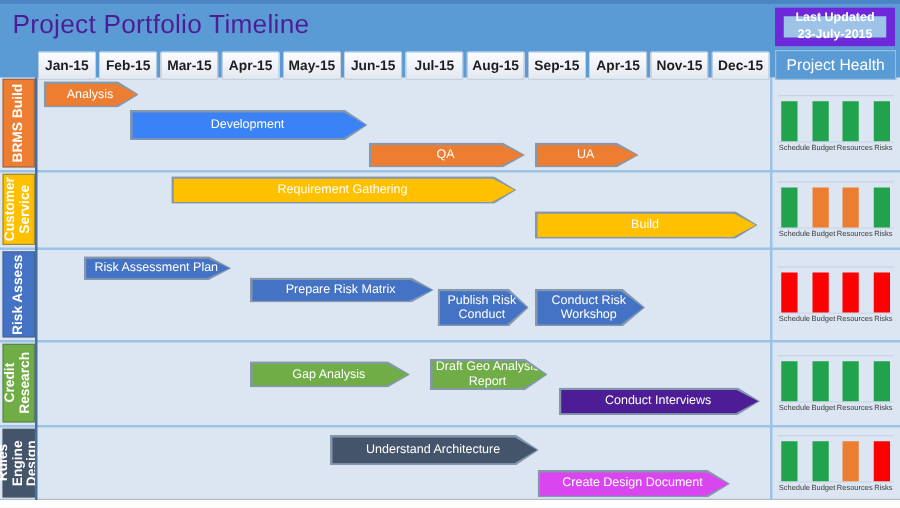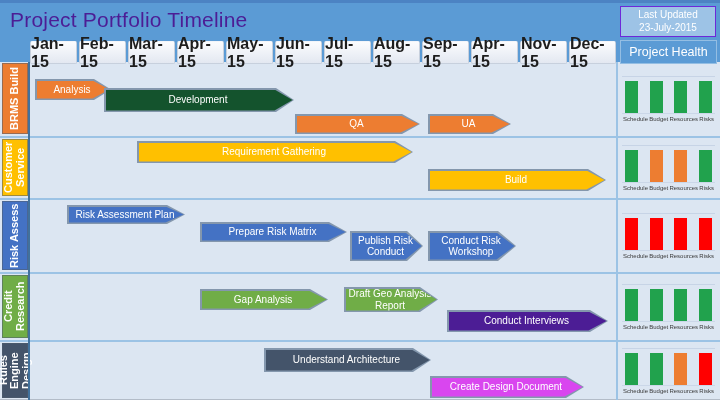--- a/index.html
+++ b/index.html
@@ -5,25 +5,25 @@
   * { margin:0; padding:0; box-sizing:border-box; }
   html,body { background:#fff; }
   body { font-family:"Liberation Sans", sans-serif; width:720px; height:406px; overflow:hidden; }
 
   .slide { position:relative; width:720px; height:400px; background:#DCE6F2; border-bottom:1px solid #B3BCC8; }
 
   
   .band { position:absolute; left:0; top:0; width:720px; height:62px; background:#5B9BD5; border-top:3px solid #4C83C3; }
   .title { position:absolute; left:10px; top:5px; color:#4c1d95; font-size:21px; letter-spacing:.2px; }
   .last-updated { position:absolute; right:4px; top:3px; width:96px; height:31px; background:#9DC3E6;
-    border:1px solid #6d28d9; color:#fff; font-size:10px; line-height:1.25; text-align:center;
-    display:flex; flex-direction:column; justify-content:center; }
+    border:7px solid #6d28d9; color:#fff; font-size:10px; line-height:1.25; text-align:center;
+    display:flex; flex-direction:column; justify-content:center;font-weight:bold; }
   .months { position:absolute; left:30px; top:38px; width:586px; height:23px; display:flex; gap:2px; }
   .month-cell { flex:1; background:linear-gradient(#FBFCFE,#E3E8F1); border:1px solid #C7D0DD; border-top-color:#F2F5FA;
-    border-radius:2px; display:flex; align-items:center; justify-content:center; font-size:16px; font-weight:700; color:#1d1d1d; }
+    border-radius:2px; display:flex; align-items:center; justify-content:center; font-size:11px; font-weight:700; color:#1d1d1d; }
   .health-header { position:absolute; left:620px; top:37px; width:97px; height:24px; background:#5B9BD5;
     color:#fff; font-size:12.5px; display:flex; align-items:center; justify-content:center;
     box-shadow:inset 0 0 0 1px rgba(255,255,255,.35); }
 
   
   .body { position:absolute; left:0; top:62px; width:720px; height:338px; }
   .prow { position:relative; width:720px; border-bottom:2px solid #9CC3E5; }
   .prow:last-child { border-bottom:none; }
   .rlabel { position:absolute; left:2px; top:1px; bottom:2px; width:26px;
     writing-mode:vertical-rl; transform:rotate(180deg);
@@ -70,27 +70,27 @@
         <div class="month-cell">Dec-15</div>
       </div>
     <div class="health-header">Project Health</div>
   </div>
 
   <div class="body">
     <div class="vline-left"></div>
     <div class="vline-health"></div>
   <div class="prow" style="height: 76px;">
         <div class="rlabel" style="background: rgb(237, 125, 49);">BRMS Build</div>
-        <div class="arrow" style="left: 35px; top: 17px; width: 76px; height: 21px; clip-path: polygon(0px 0px, calc(100% - 17px) 0px, 100% 50%, calc(100% - 17px) 100%, 0px 100%); background: rgb(132, 151, 173);">
+        <div class="arrow" style="left: 35px; top: 3px; width: 76px; height: 21px; clip-path: polygon(0px 0px, calc(100% - 17px) 0px, 100% 50%, calc(100% - 17px) 100%, 0px 100%); background: rgb(132, 151, 173);">
           <div class="arrow-in" style="clip-path: polygon(0px 0px, calc(100% - 17px) 0px, 100% 50%, calc(100% - 17px) 100%, 0px 100%); background: rgb(237, 125, 49);">
             <span class="arrow-label">Analysis</span>
           </div>
         </div>
         <div class="arrow" style="left: 104px; top: 26px; width: 190px; height: 24px; clip-path: polygon(0px 0px, calc(100% - 18px) 0px, 100% 50%, calc(100% - 18px) 100%, 0px 100%); background: rgb(132, 151, 173);">
-          <div class="arrow-in" style="clip-path: polygon(0px 0px, calc(100% - 18px) 0px, 100% 50%, calc(100% - 18px) 100%, 0px 100%); background: #14532d;">
+          <div class="arrow-in" style="clip-path: polygon(0px 0px, calc(100% - 18px) 0px, 100% 50%, calc(100% - 18px) 100%, 0px 100%); background: #3b82f6;">
             <span class="arrow-label">Development</span>
           </div>
         </div>
         <div class="arrow" style="left: 428px; top: 52px; width: 83px; height: 20px; clip-path: polygon(0px 0px, calc(100% - 18px) 0px, 100% 50%, calc(100% - 18px) 100%, 0px 100%); background: rgb(132, 151, 173);">
           <div class="arrow-in" style="clip-path: polygon(0px 0px, calc(100% - 18px) 0px, 100% 50%, calc(100% - 18px) 100%, 0px 100%); background: rgb(237, 125, 49);">
             <span class="arrow-label">UA</span>
           </div>
         </div>
         <div class="arrow" style="left: 295px; top: 52px; width: 125px; height: 20px; clip-path: polygon(0px 0px, calc(100% - 18px) 0px, 100% 50%, calc(100% - 18px) 100%, 0px 100%); background: rgb(132, 151, 173);">
           <div class="arrow-in" style="clip-path: polygon(0px 0px, calc(100% - 18px) 0px, 100% 50%, calc(100% - 18px) 100%, 0px 100%); background: rgb(237, 125, 49);">

